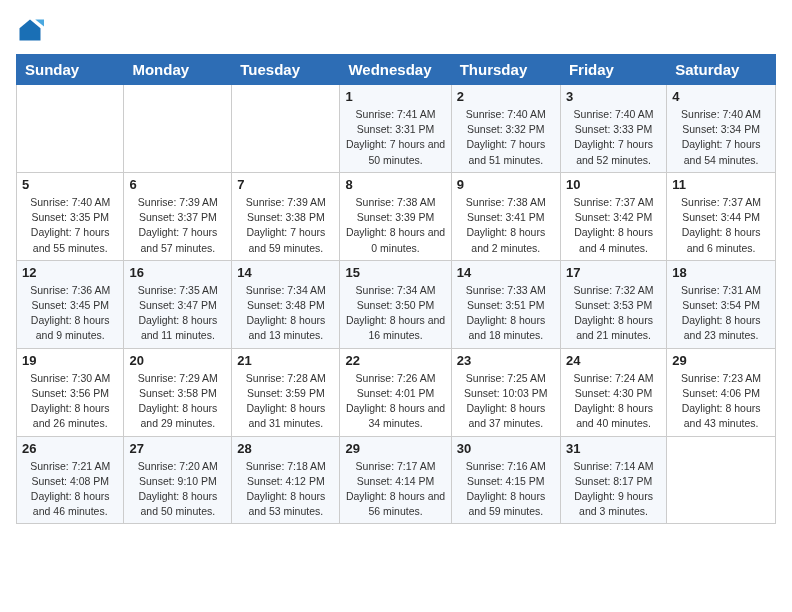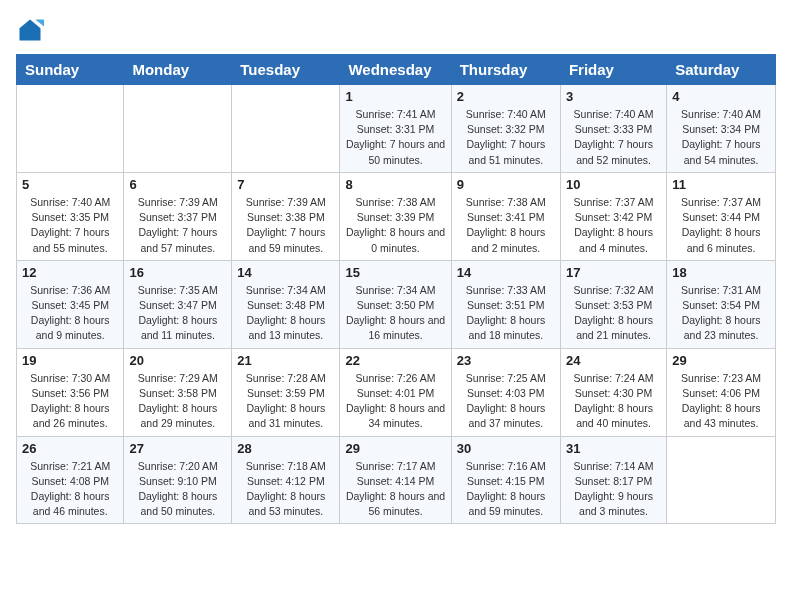--- a/index.html
+++ b/index.html
@@ -258,21 +258,21 @@
         </td>
         <td>
           <div class="day-num">22</div>
           <div class="day-info">Sunrise: 7:26 AM
 Sunset: 4:01 PM
 Daylight: 8 hours and 34 minutes.</div>
         </td>
         <td>
           <div class="day-num">23</div>
           <div class="day-info">Sunrise: 7:25 AM
-Sunset: 4:03 PM
+Sunset: 10:03 PM
 Daylight: 8 hours and 37 minutes.</div>
         </td>
         <td>
           <div class="day-num">24</div>
           <div class="day-info">Sunrise: 7:24 AM
 Sunset: 4:30 PM
 Daylight: 8 hours and 40 minutes.</div>
         </td>
         <td>
           <div class="day-num">29</div>

